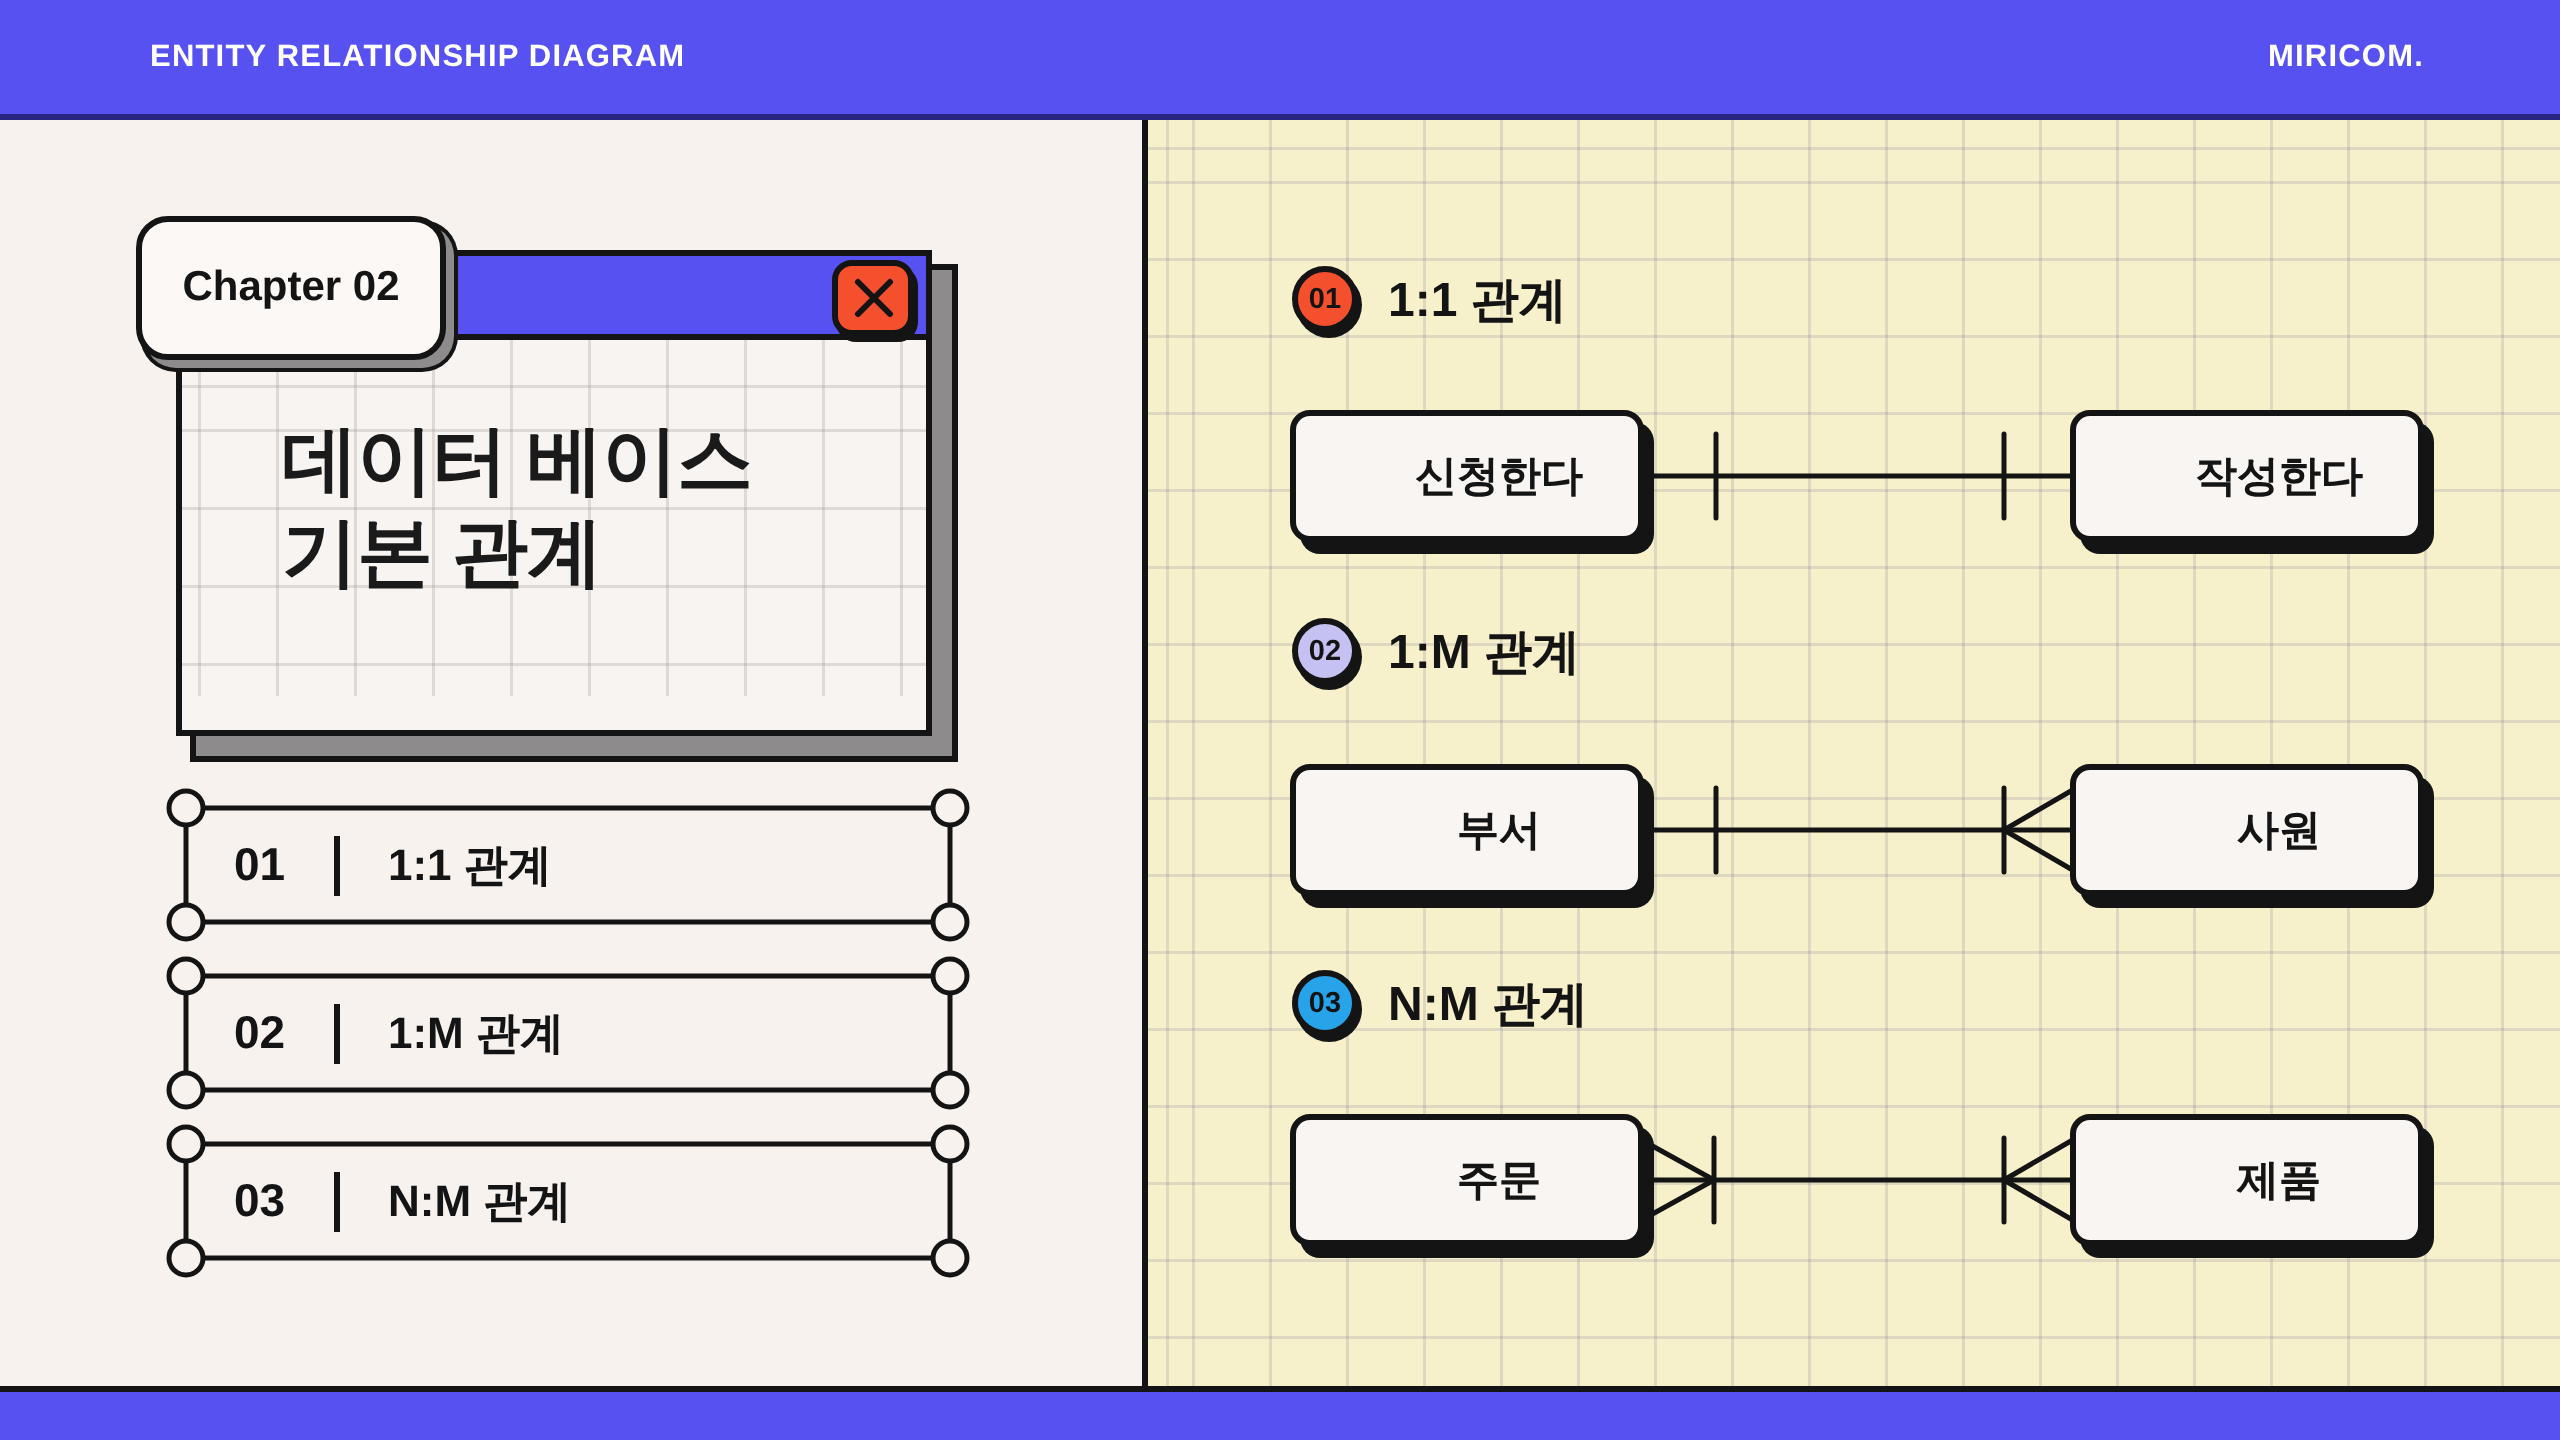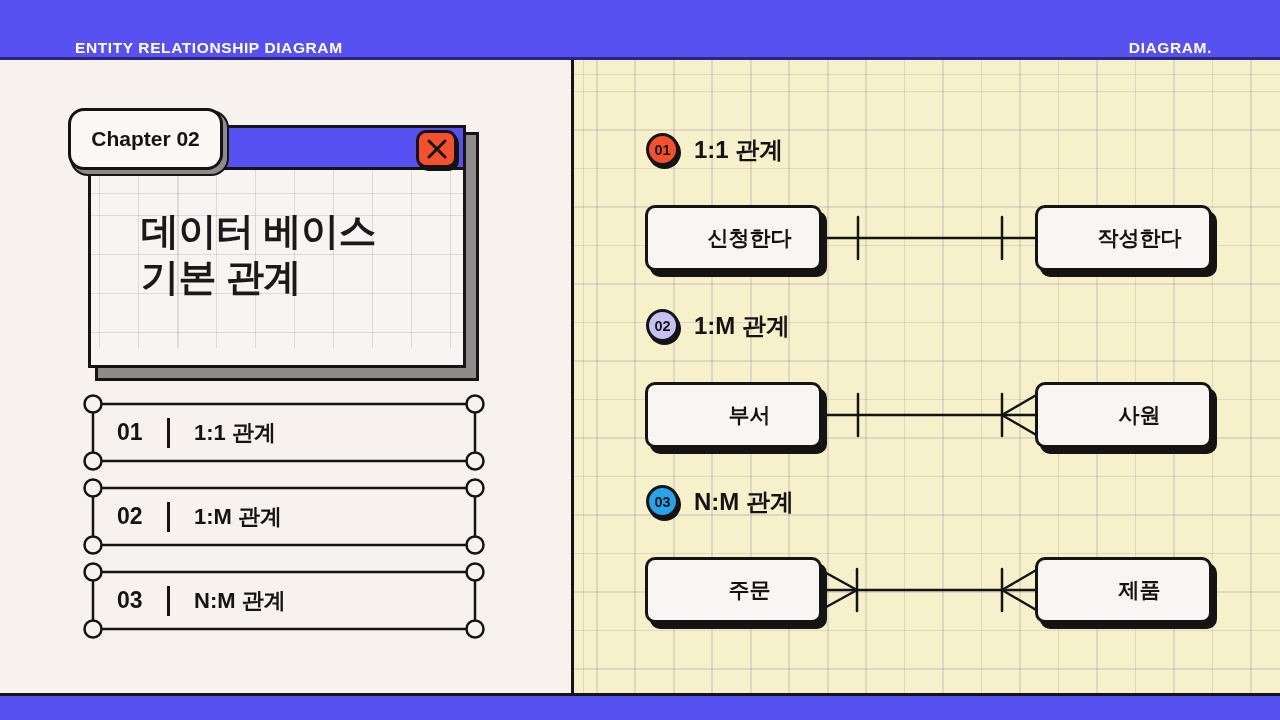--- a/index.html
+++ b/index.html
@@ -6,21 +6,21 @@
   html,body { background:#e9e4df; }
   .stage{
     position:relative; width:1280px; height:720px; overflow:hidden;
     background:#F7F2EE; font-family:"Liberation Sans", sans-serif; color:#141414;
   }
 
   
   .topbar{
     position:absolute; top:0; left:0; width:1280px; height:60px;
     background:#5851F2; border-bottom:3px solid #2A2580;
-    display:flex; align-items:flex-end; justify-content:space-between;
+    display:flex; align-items:center; justify-content:space-between;
     padding:0 68px 0 75px;
   }
   .topbar .title,.topbar .brand{ color:#fff; font-size:15.5px; font-weight:700; letter-spacing:.6px; }
   .bottombar{
     position:absolute; left:0; bottom:0; width:1280px; height:27px;
     background:#5851F2; border-top:3px solid #141414;
   }
 
   
   .left-panel{ position:absolute; left:0; top:60px; width:571px; height:633px; background:#F7F2EE; }
@@ -47,21 +47,21 @@
   }
   .win-body{
     height:178px; background:#F8F4F1; padding:38px 0 0 50px;
     background-image:
       repeating-linear-gradient(90deg, rgba(160,150,145,.28) 0 1.5px, transparent 1.5px 39px),
       repeating-linear-gradient(0deg,  rgba(160,150,145,.28) 0 1.5px, transparent 1.5px 39px);
     background-position:8px 24px;
   }
   .win-title{ font-size:38px; font-weight:800; color:#1a1a1a; line-height:1.22; letter-spacing:-.5px; }
   .tab{
-    position:absolute; left:-23px; top:-20px; width:155px; height:62px;
+    position:absolute; left:-23px; top:-20px; width:155px; height:72px;
     background:#FBF8F5; border:3px solid #141414; border-radius:16px;
     display:flex; align-items:center; justify-content:center;
     font-size:21px; font-weight:700; z-index:3;
     box-shadow:4px 4px 0 0 #8D8B8B, 4px 4px 0 2px #141414;
   }
 
   
   .toc{ position:absolute; left:93px; top:344px; width:382px; height:285px; }
   .toc-item{ position:absolute; left:0; width:382px; height:57px; }
   .toc-item:nth-of-type(1){ top:0; } .toc-item:nth-of-type(2){ top:84px; } .toc-item:nth-of-type(3){ top:168px; }
@@ -94,21 +94,21 @@
   .conn{ position:absolute; left:0; top:0; overflow:visible; z-index:1; }
   .conn line{ stroke:#141414; stroke-width:2.5; stroke-linecap:round; }
 </style>
 </head>
 <body>
 
 <div class="stage">
 
   <header class="topbar">
     <span class="title">ENTITY RELATIONSHIP DIAGRAM</span>
-    <span class="brand">DIAGRAM.</span>
+    <span class="brand">MIRICOM.</span>
   </header>
 
   <section class="left-panel">
 
     <div class="window">
       <div class="tab">
         <span>Chapter 02</span>
       </div>
       <div class="titlebar">
         <div class="close-btn">

